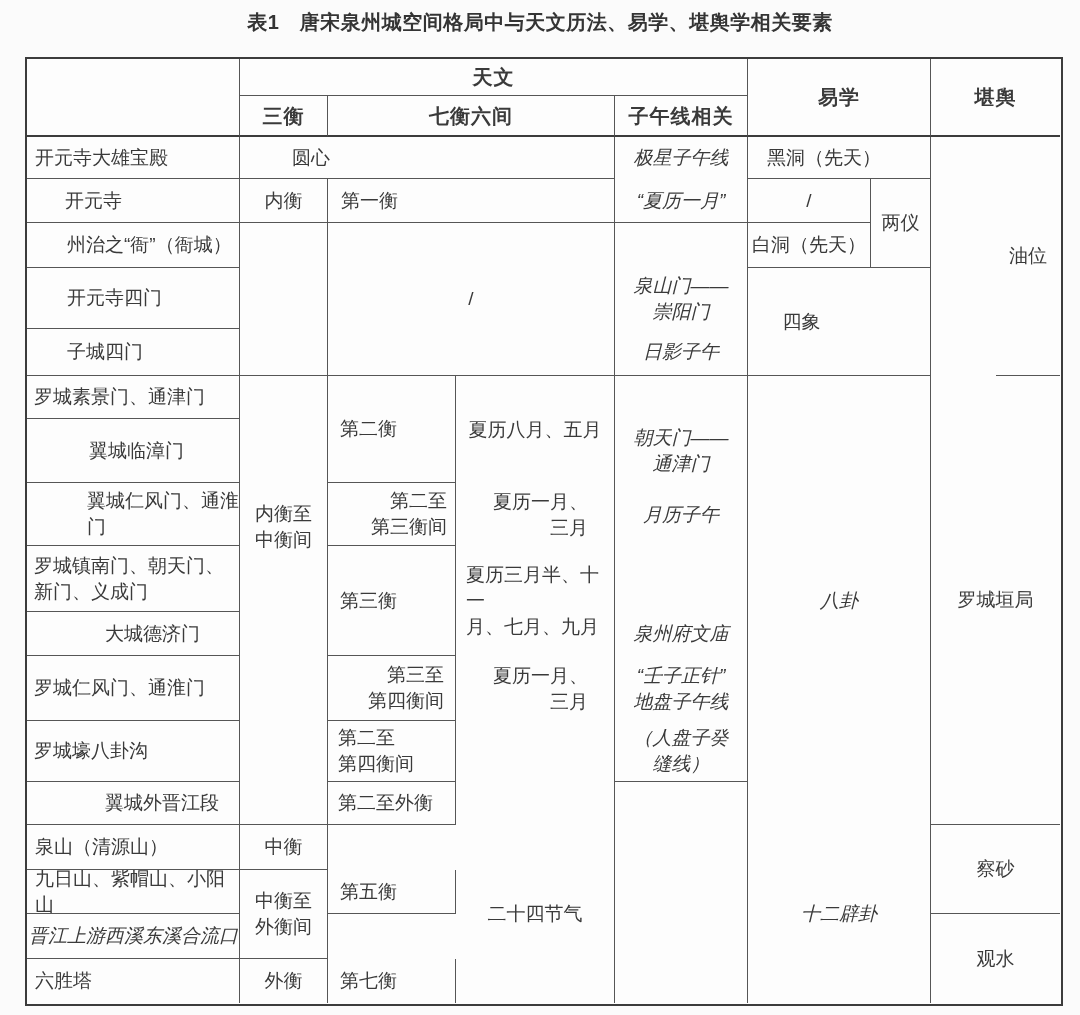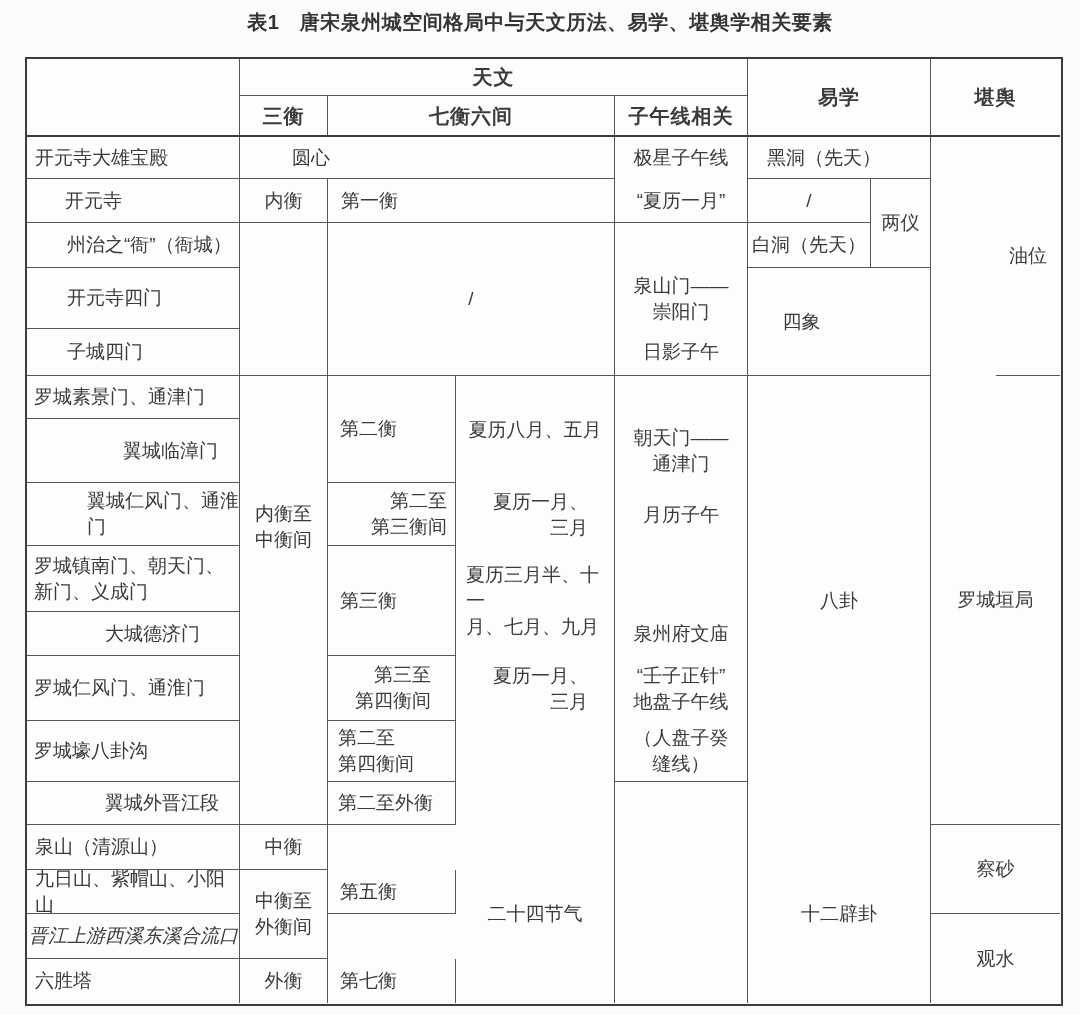--- a/index.html
+++ b/index.html
@@ -36,21 +36,21 @@
   }
   .nb{border-bottom:none;}
   .nr{border-right:none;}
   .hd{font-weight:bold;font-size:20px;letter-spacing:1px;}
   .hb{border-bottom:2px solid #3c3c3c;}
   .al{justify-content:flex-start;text-align:left;}
   .ar{justify-content:flex-end;text-align:right;}
   .lbl{justify-content:flex-start;text-align:left;}
   .nw{white-space:nowrap;font-style:italic;}
   .stack{flex-direction:column;align-items:stretch;justify-content:flex-start;padding:0;}
-  .stack>div{display:flex;align-items:center;justify-content:center;width:100%;box-sizing:border-box;}
+  .stack>div{display:flex;align-items:center;justify-content:center;width:100%;box-sizing:border-box;font-style:italic;}
   .grow{flex:1;}
 </style>
 </head>
 <body>
 
 <div class="title">表1　唐宋泉州城空间格局中与天文历法、易学、堪舆学相关要素</div>
 
 <div class="tbl">
 
   <div class="cell hb" style="grid-area:1/1/3/2"></div>
@@ -60,21 +60,21 @@
   <div class="cell hd hb" style="grid-area:2/2/3/3">三衡</div>
   <div class="cell hd hb" style="grid-area:2/3/3/5">七衡六间</div>
   <div class="cell hd hb" style="grid-area:2/5/3/6">子午线相关</div>
 
   <div class="cell lbl" style="grid-area:3/1/4/2;padding-left:8px">开元寺大雄宝殿</div>
   <div class="cell lbl" style="grid-area:4/1/5/2;padding-left:38px">开元寺</div>
   <div class="cell lbl" style="grid-area:5/1/6/2;padding-left:40px">州治之“衙”（衙城）</div>
   <div class="cell lbl" style="grid-area:6/1/7/2;padding-left:40px">开元寺四门</div>
   <div class="cell lbl" style="grid-area:7/1/8/2;padding-left:40px">子城四门</div>
   <div class="cell lbl" style="grid-area:8/1/9/2;padding-left:7px">罗城素景门、通津门</div>
-  <div class="cell lbl" style="grid-area:9/1/10/2;padding-left:96px">翼城临漳门</div>
+  <div class="cell lbl" style="grid-area:9/1/10/2;padding-left:62px">翼城临漳门</div>
   <div class="cell lbl" style="grid-area:10/1/11/2;padding-left:60px">翼城仁风门、通淮门</div>
   <div class="cell lbl" style="grid-area:11/1/12/2;padding-left:7px">罗城镇南门、朝天门、
 新门、义成门</div>
   <div class="cell lbl" style="grid-area:12/1/13/2;padding-left:78px">大城德济门</div>
   <div class="cell lbl" style="grid-area:13/1/14/2;padding-left:7px">罗城仁风门、通淮门</div>
   <div class="cell lbl" style="grid-area:14/1/15/2;padding-left:7px">罗城壕八卦沟</div>
   <div class="cell lbl" style="grid-area:15/1/16/2;padding-left:78px">翼城外晋江段</div>
   <div class="cell lbl" style="grid-area:16/1/17/2;padding-left:8px">泉山（清源山）</div>
   <div class="cell lbl" style="grid-area:17/1/18/2;padding-left:8px">九日山、紫帽山、小阳山</div>
   <div class="cell lbl nw" style="grid-area:18/1/19/2;padding-left:2px">晋江上游西溪东溪合流口</div>
@@ -89,21 +89,21 @@
   <div class="cell" style="grid-area:17/2/19/3">中衡至
 外衡间</div>
   <div class="cell nb" style="grid-area:19/2/20/3">外衡</div>
 
   <div class="cell al" style="grid-area:4/3/5/5;padding-left:13px">第一衡</div>
   <div class="cell" style="grid-area:5/3/8/5">/</div>
   <div class="cell al" style="grid-area:8/3/10/4;padding-left:12px">第二衡</div>
   <div class="cell ar" style="grid-area:10/3/11/4;padding-right:8px">第二至
 第三衡间</div>
   <div class="cell al" style="grid-area:11/3/13/4;padding-left:12px">第三衡</div>
-  <div class="cell ar" style="grid-area:13/3/14/4;padding-right:24px">第三至
+  <div class="cell ar" style="grid-area:13/3/14/4;padding-right:11px">第三至
 第四衡间</div>
   <div class="cell al" style="grid-area:14/3/15/4;padding-left:10px">第二至
 第四衡间</div>
   <div class="cell al" style="grid-area:15/3/16/4;padding-left:10px">第二至外衡</div>
   <div class="cell al" style="grid-area:17/3/18/4;padding-left:12px">第五衡</div>
   <div class="cell al nb" style="grid-area:19/3/20/4;padding-left:12px">第七衡</div>
 
   <div class="cell nb" style="grid-area:8/4/10/5">夏历八月、五月</div>
   <div class="cell ar nb" style="grid-area:10/4/11/5;padding-right:26px">夏历一月、
 三月</div>

